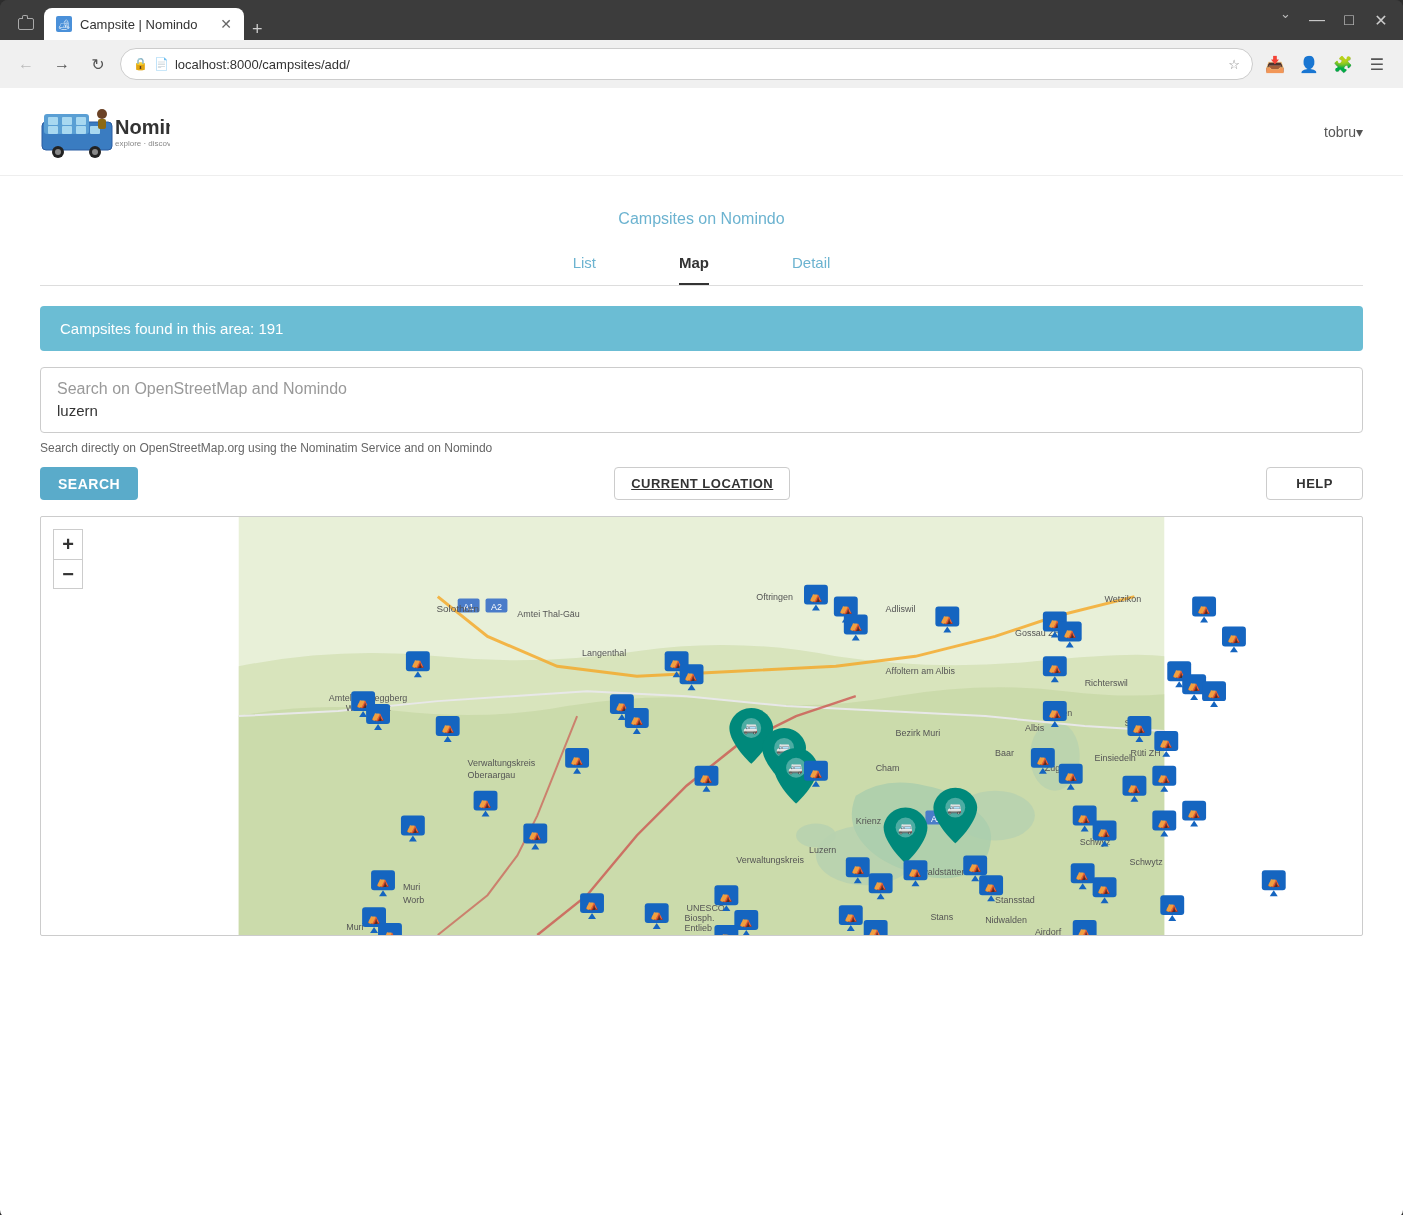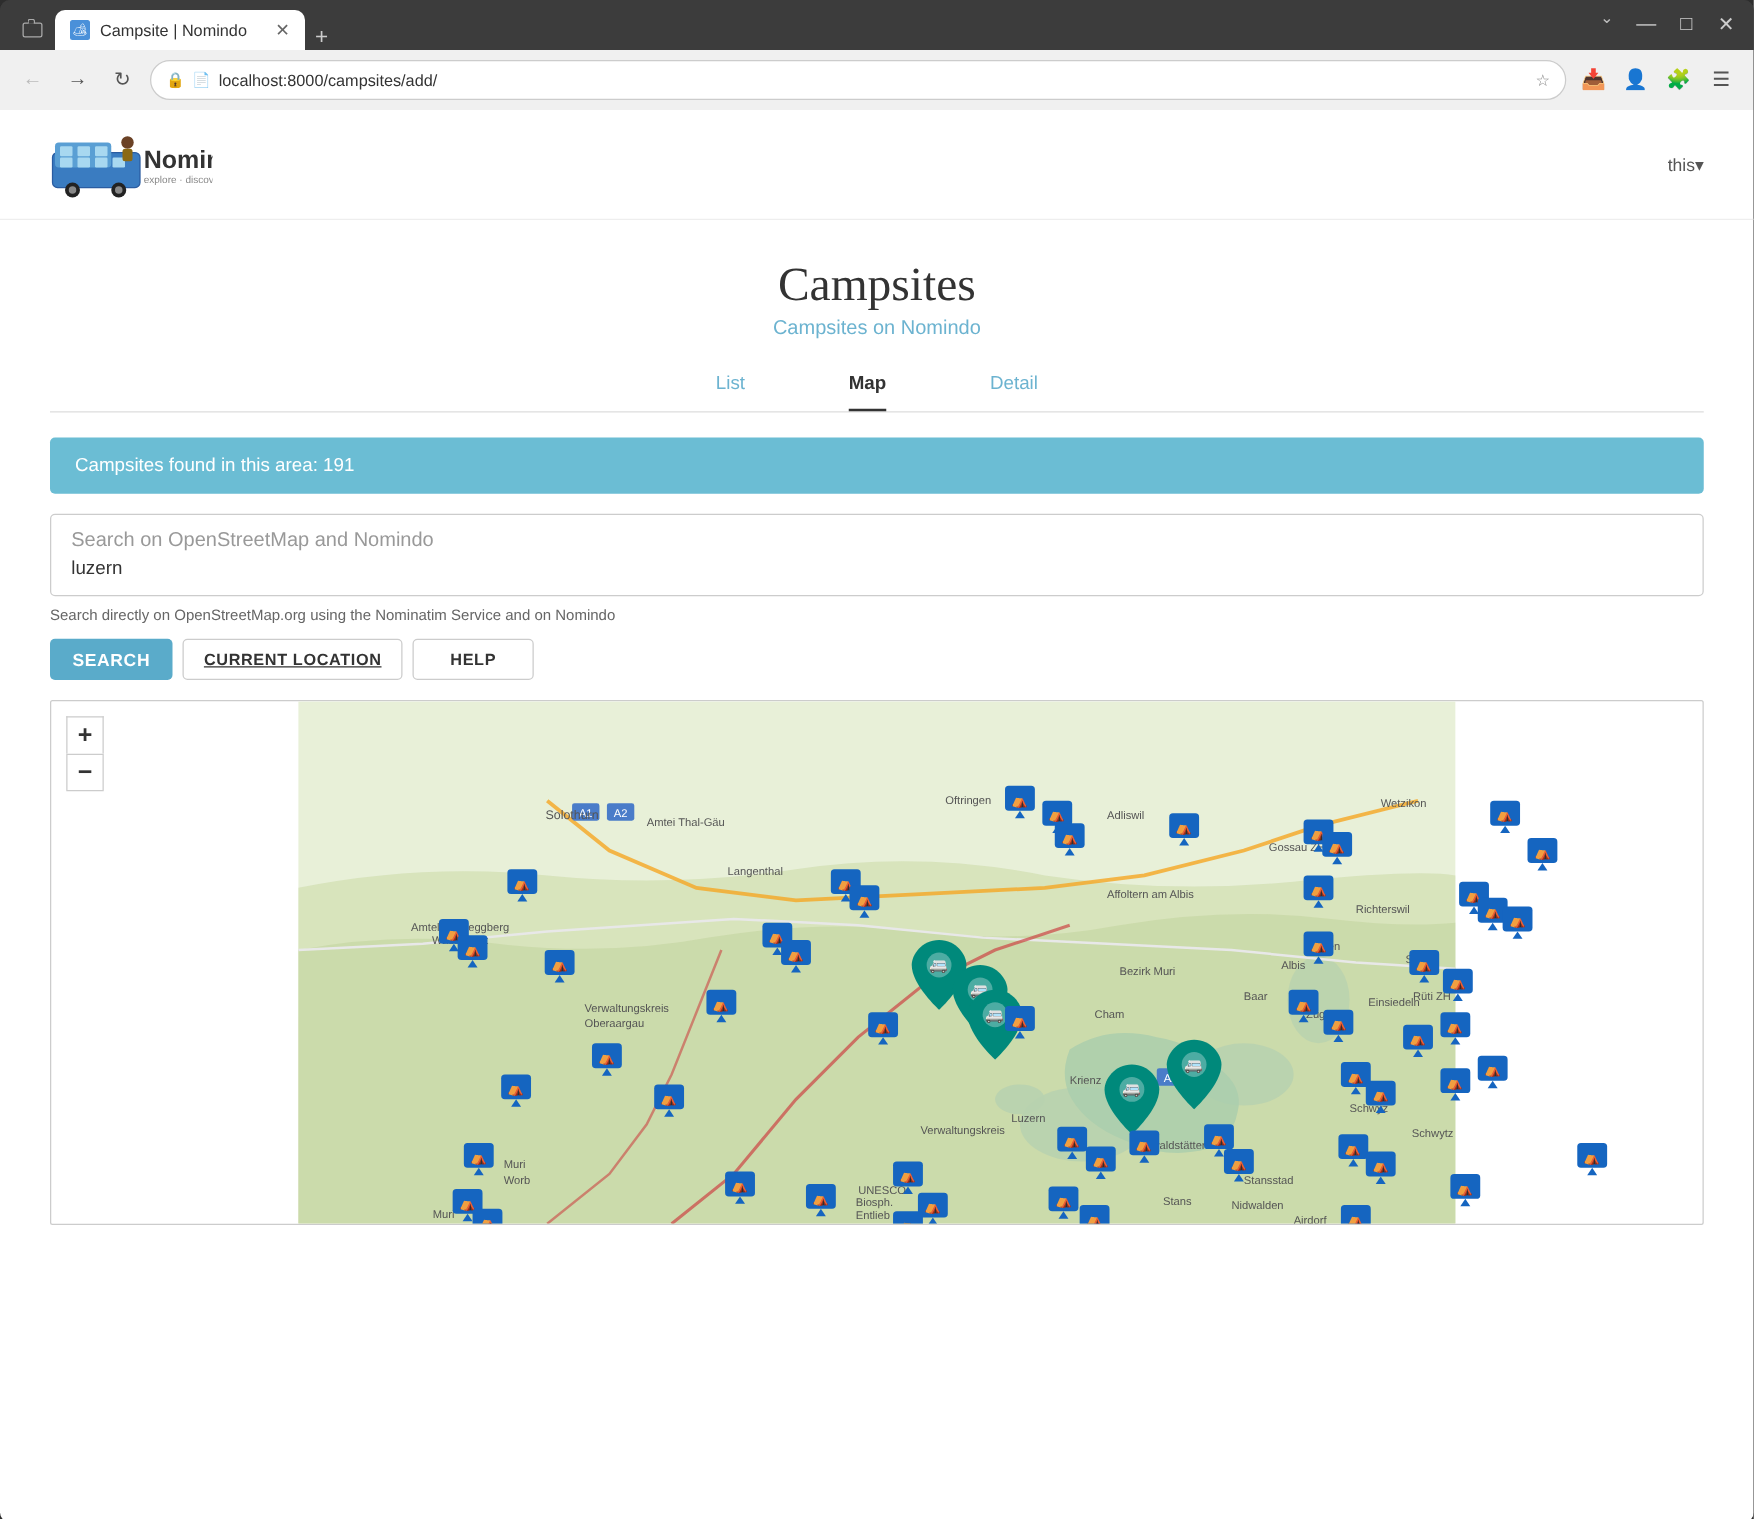--- a/index.html
+++ b/index.html
@@ -268,20 +268,21 @@
     .search-help-text {
       font-size: 12px;
       color: #666;
       margin-bottom: 12px;
     }
 
     .search-buttons {
       display: flex;
       gap: 8px;
       margin-bottom: 16px;
+      justify-content: space-between;
     }
 
     .btn-search {
       background: #5aabca;
       color: white;
       border: none;
       border-radius: 4px;
       padding: 8px 18px;
       font-size: 14px;
       font-weight: bold;
@@ -429,26 +430,25 @@
             <circle cx="55" cy="48" r="3" fill="#888"></circle>
 
             <circle cx="62" cy="10" r="5" fill="#6b4226"></circle>
             <rect x="58" y="15" width="8" height="10" rx="2" fill="#8B6914"></rect>
 
             <text x="75" y="30" font-family="Arial, sans-serif" font-size="20" font-weight="bold" fill="#333">Nomindo</text>
             <text x="75" y="42" font-family="Arial, sans-serif" font-size="8" fill="#888">explore · discover · experience</text>
           </svg>
         </div>
       </div>
-      <div class="user-menu">this▾</div>
+      <div class="user-menu">tobru▾</div>
     </div>
 
     <div class="page-main">
       <div class="page-title-section">
-        <h1 class="page-title">Campsites</h1>
         <p class="page-subtitle">Campsites on Nomindo</p>
       </div>
 
       <div class="tabs-nav">
         <a class="tab-item" href="#">List</a>
         <a class="tab-item active" href="#">Map</a>
         <a class="tab-item" href="#">Detail</a>
       </div>
 
       <div class="content-area">

